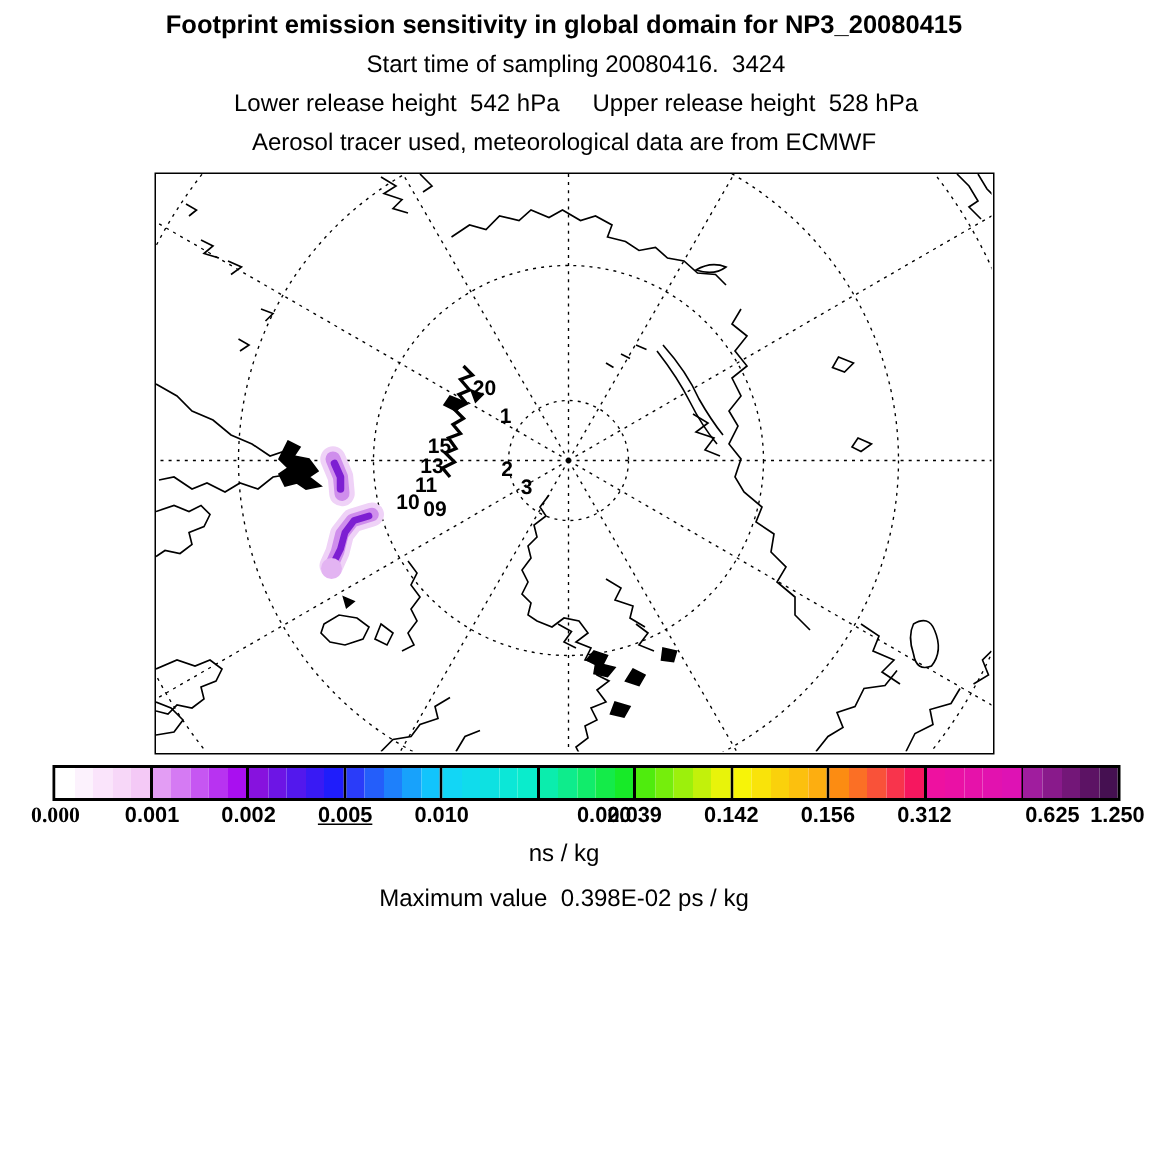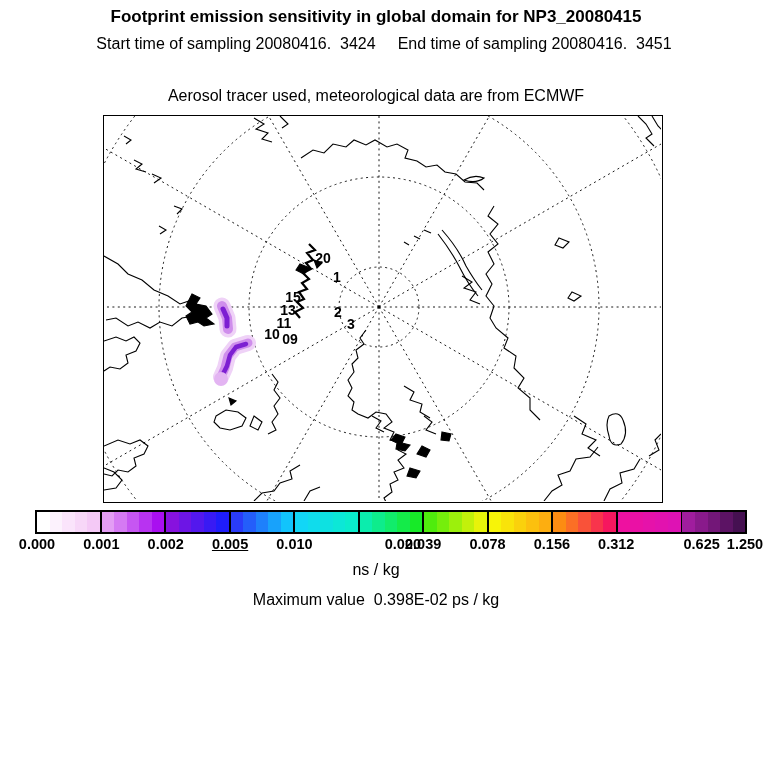--- a/index.html
+++ b/index.html
@@ -23,23 +23,24 @@
   #units-line{top:561px;font-size:16px;}
   #max-line{top:591px;font-size:16px;}
   #max-line span{white-space:pre;}
 </style>
 </head>
 <body>
 
 <div class="abs center hdr-title">Footprint emission sensitivity in global domain for NP3_20080415</div>
 <div class="abs hdr-row hdr-line" id="hdr2">
   <span>Start time of sampling 20080416.  3424</span>
-  <span>End time of sampling 20080416.  3451</span>
 </div>
 <div class="abs hdr-row hdr-line" id="hdr3">
+  <span>Lower release height  542 hPa</span>
+  <span>Upper release height  528 hPa</span>
 </div>
 <div class="abs center hdr-line" id="hdr4">Aerosol tracer used, meteorological data are from ECMWF</div>
 
 <div class="abs" id="map-frame">
   <svg width="557" height="385" viewBox="0 0 557 385">
 
     <g stroke="#000" stroke-width="0.9" fill="none" stroke-dasharray="2 3.4">
       <circle cx="275" cy="191" r="40"></circle>
       <circle cx="275" cy="191" r="130"></circle>
       <circle cx="275" cy="191" r="220"></circle>
@@ -199,27 +200,27 @@
     </div>
     <div class="cb-seg">
       <div class="cb-stripe" style="background: rgb(160, 29, 158);"></div>
       <div class="cb-stripe" style="background: rgb(137, 26, 139);"></div>
       <div class="cb-stripe" style="background: rgb(115, 23, 120);"></div>
       <div class="cb-stripe" style="background: rgb(92, 19, 100);"></div>
       <div class="cb-stripe" style="background: rgb(69, 16, 81);"></div>
     </div>
   </div>
 <div class="abs" id="cbticks">
-    <span class="cb-tick" style="left: 0%;">0.000</span>
+    <span class="cb-tick" style="left: 0%; font-family: Liberation Serif, serif;">0.000</span>
     <span class="cb-tick" style="left: 9.09091%;">0.001</span>
     <span class="cb-tick" style="left: 18.1818%;">0.002</span>
     <span class="cb-tick" style="left: 27.2727%; text-decoration: underline;">0.005</span>
     <span class="cb-tick" style="left: 36.3636%;">0.010</span>
     <span class="cb-tick" style="left: 45.4545%; margin-left: 44px;">0.020</span>
     <span class="cb-tick" style="left: 54.5455%;">0.039</span>
-    <span class="cb-tick" style="left: 63.6364%;">0.078</span>
+    <span class="cb-tick" style="left: 63.6364%;">0.142</span>
     <span class="cb-tick" style="left: 72.7273%;">0.156</span>
     <span class="cb-tick" style="left: 81.8182%;">0.312</span>
     <span class="cb-tick" style="left: 90.9091%; margin-left: 21px;">0.625</span>
     <span class="cb-tick" style="left: 100%;">1.250</span>
   </div>
 <div class="abs center" id="units-line">ns / kg</div>
 <div class="abs center" id="max-line"><span>Maximum value  0.398E-02 ps / kg</span></div>
 
 </body></html>

